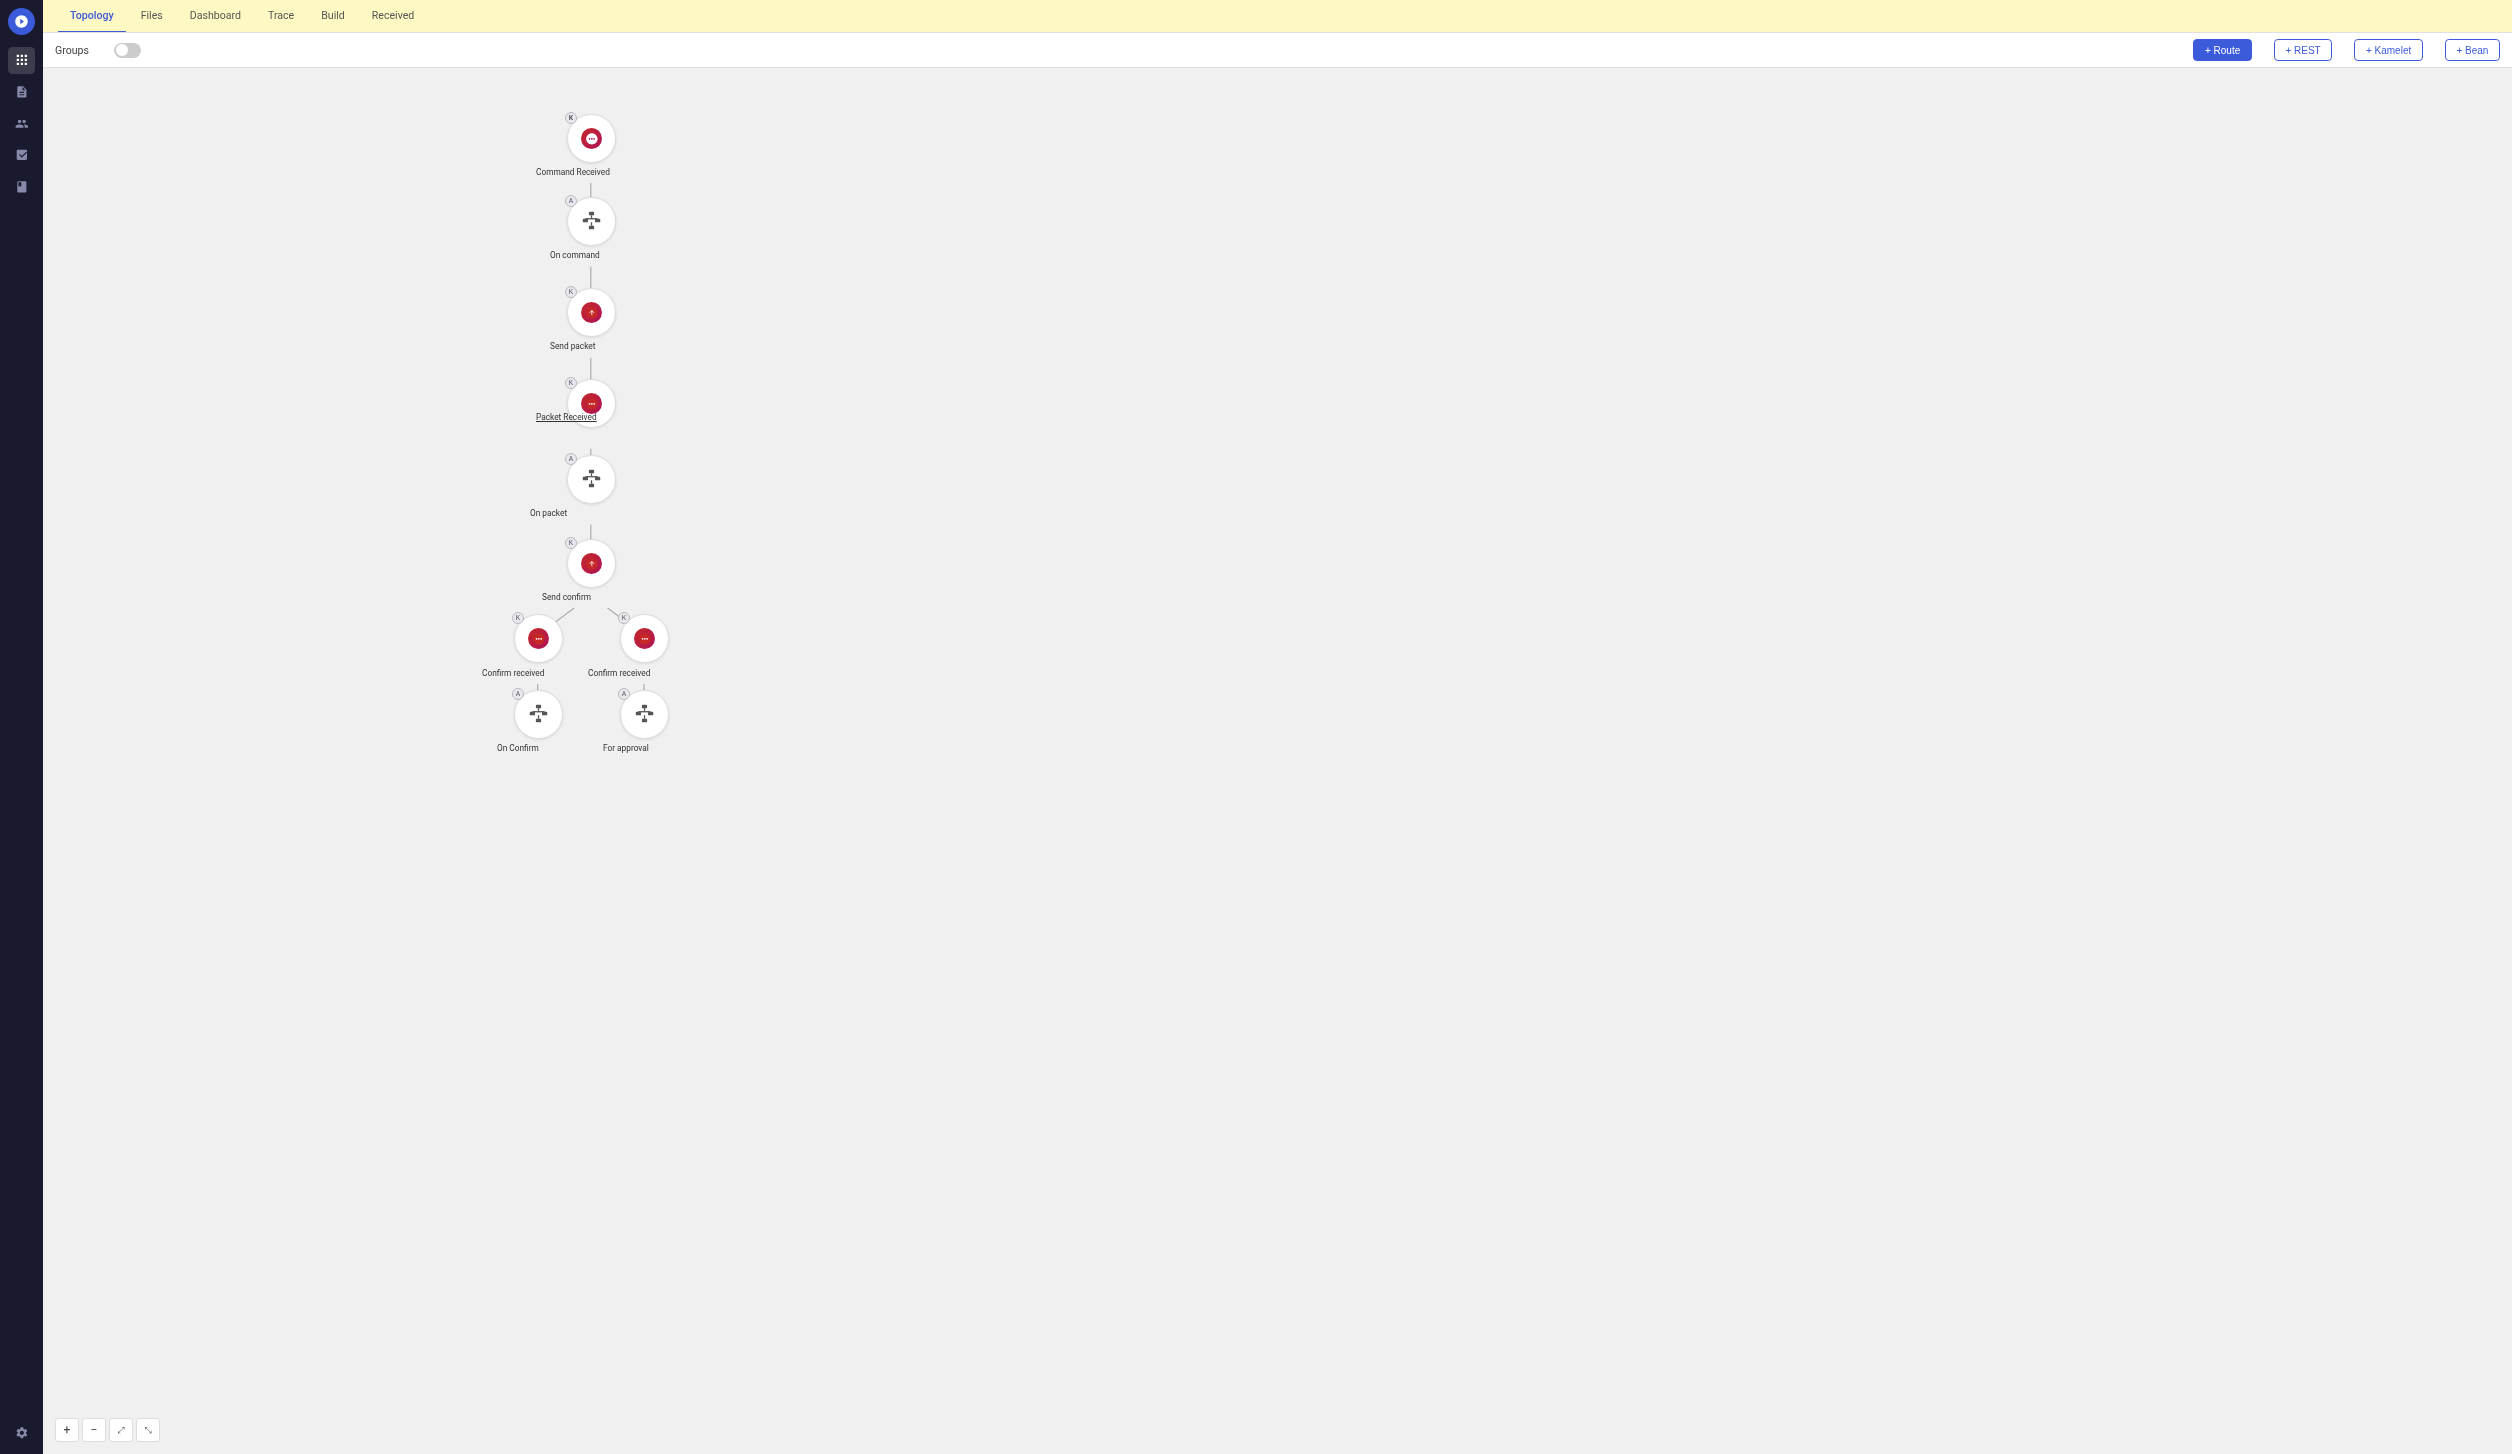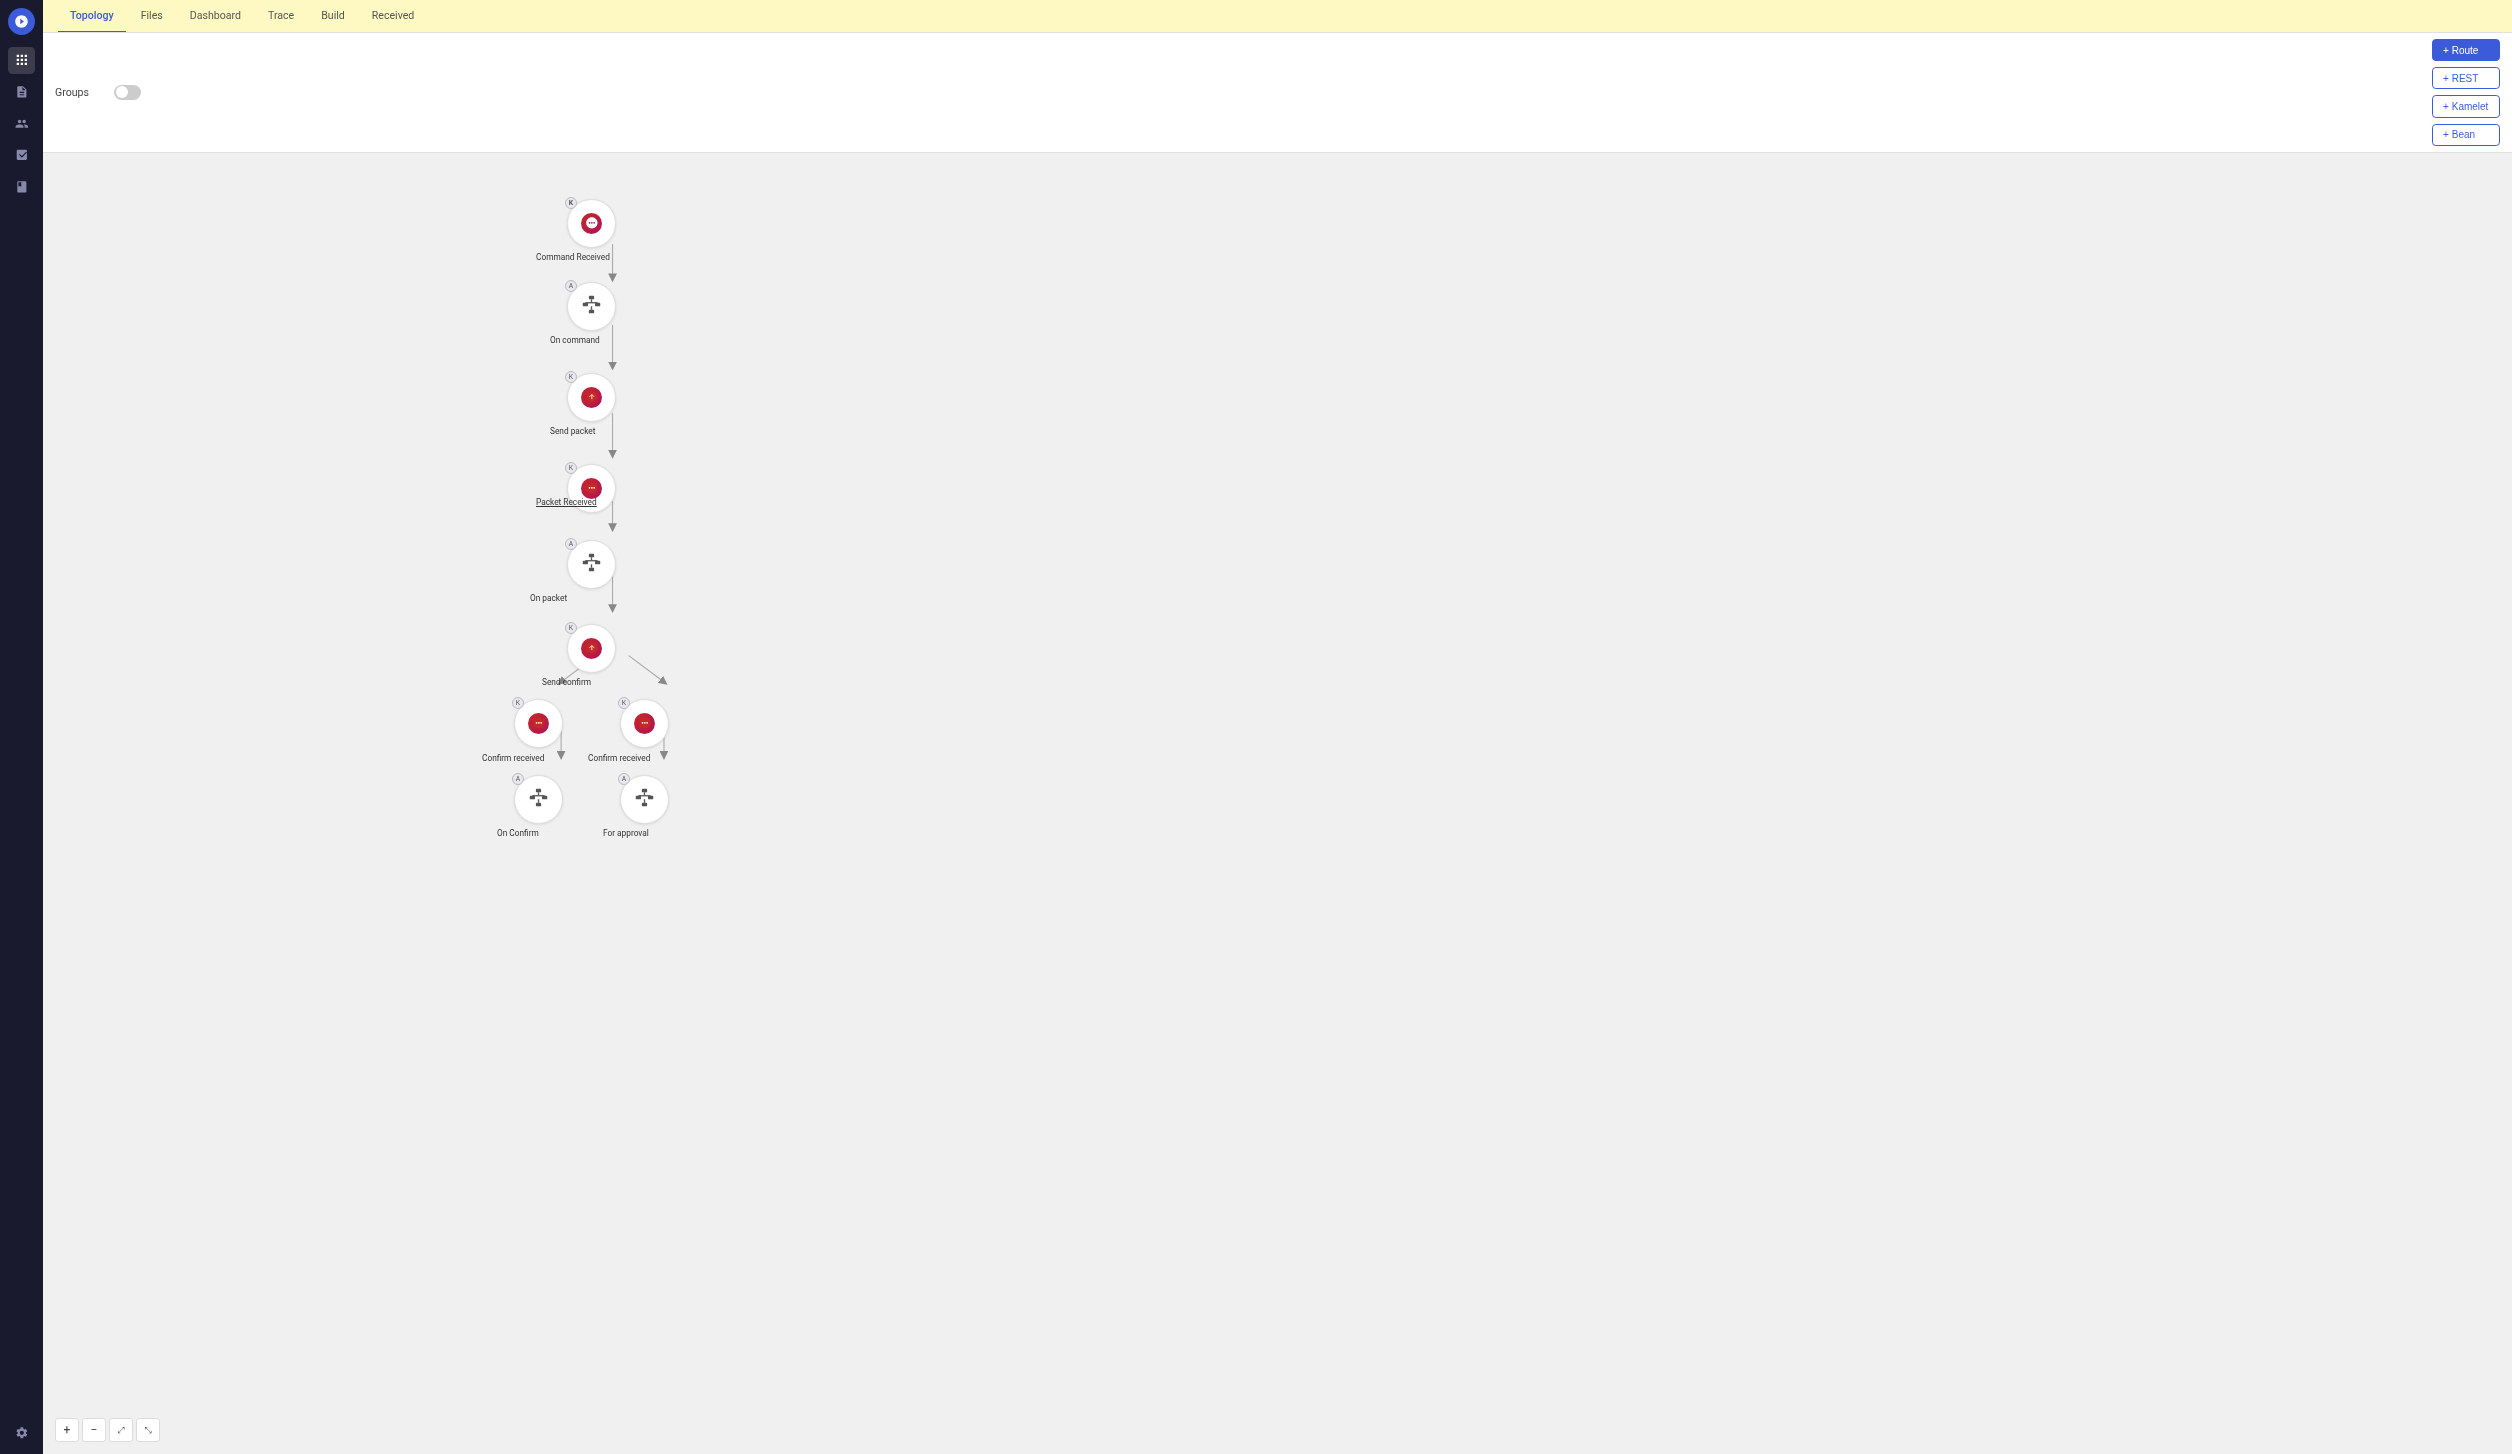--- a/index.html
+++ b/index.html
@@ -144,22 +144,21 @@
     .toolbar-toggle::after {
       content: '';
       position: absolute;
       width: 12px; height: 12px;
       background: white;
       border-radius: 50%;
       top: 1.5px; left: 1.5px;
     }
     .toolbar-right {
       display: flex;
-      gap: 6px;
-      flex-direction: column;
+      gap: 22px;
     }
     .toolbar-btn {
       border: 0.8px solid #3b5bdb;
       color: #3b5bdb;
       background: white;
       padding: 4.6px 10.6px;
       border-radius: 3.8px;
       font-size: 10px;
       cursor: pointer;
       display: flex;

